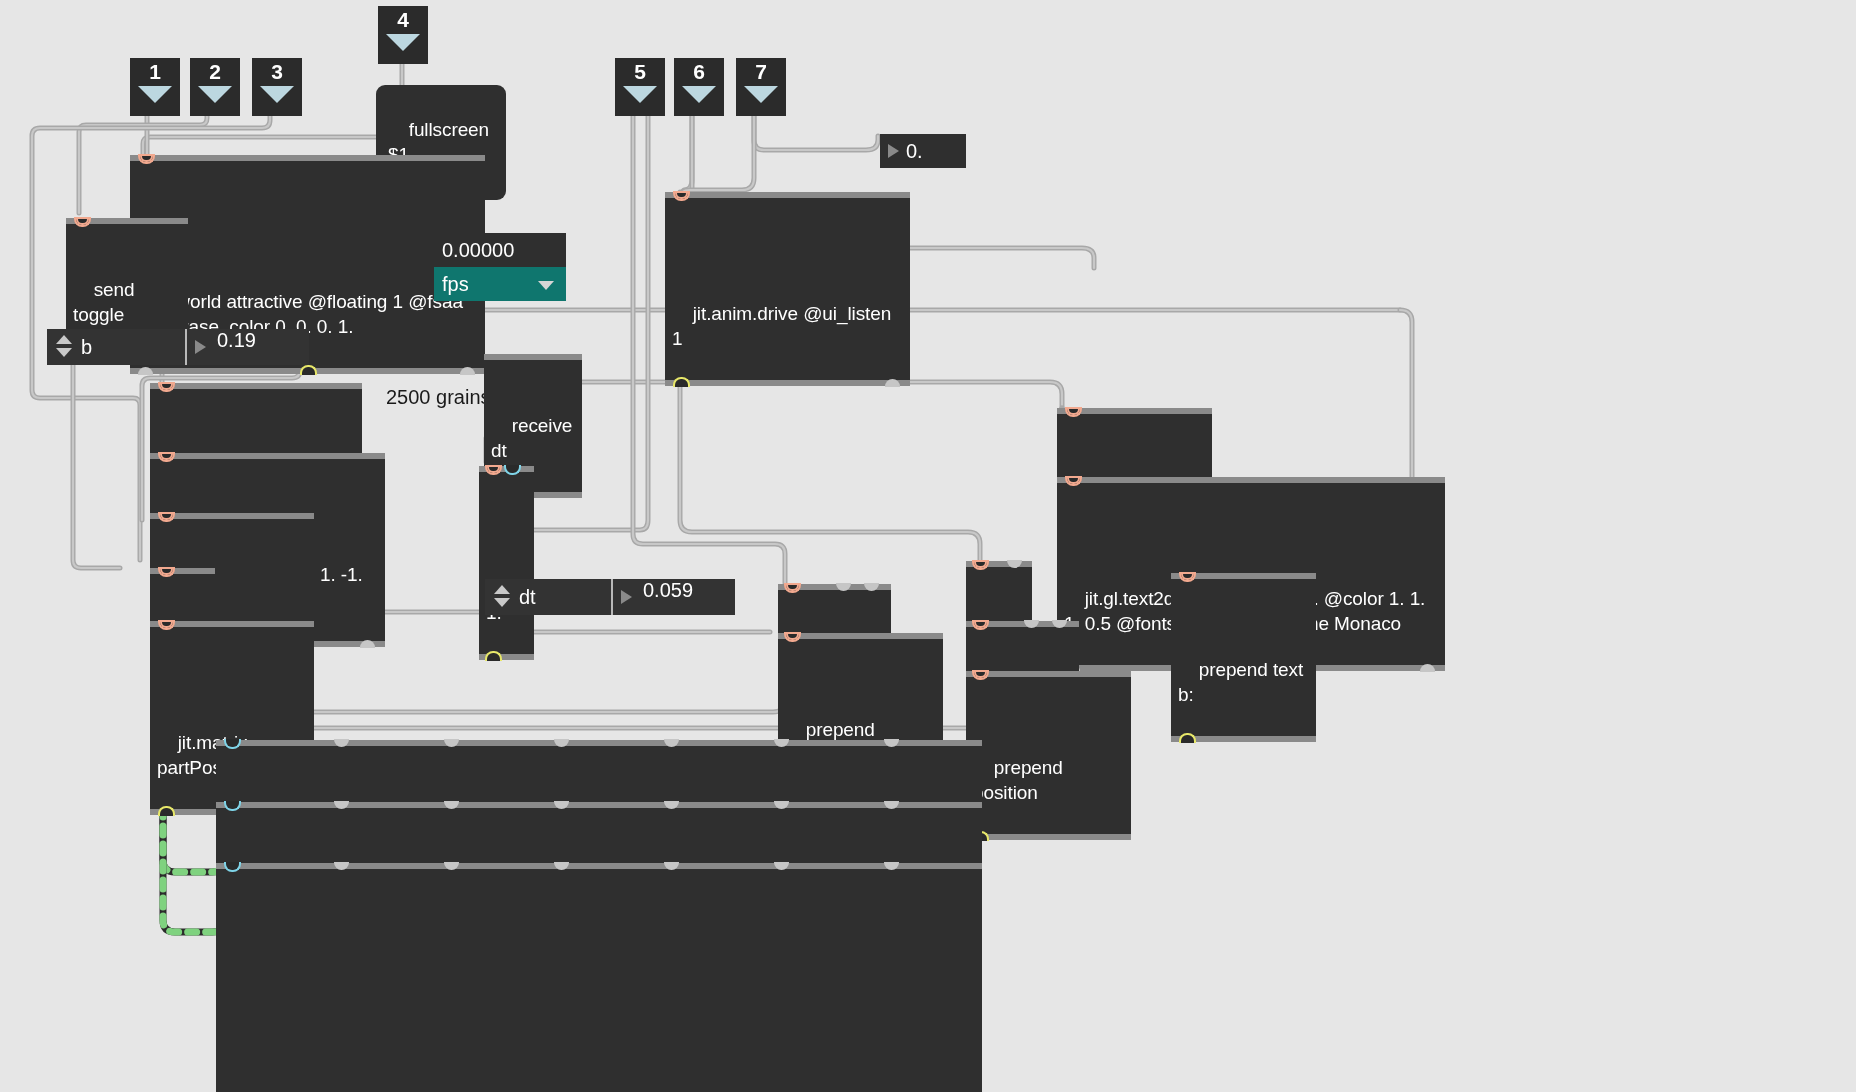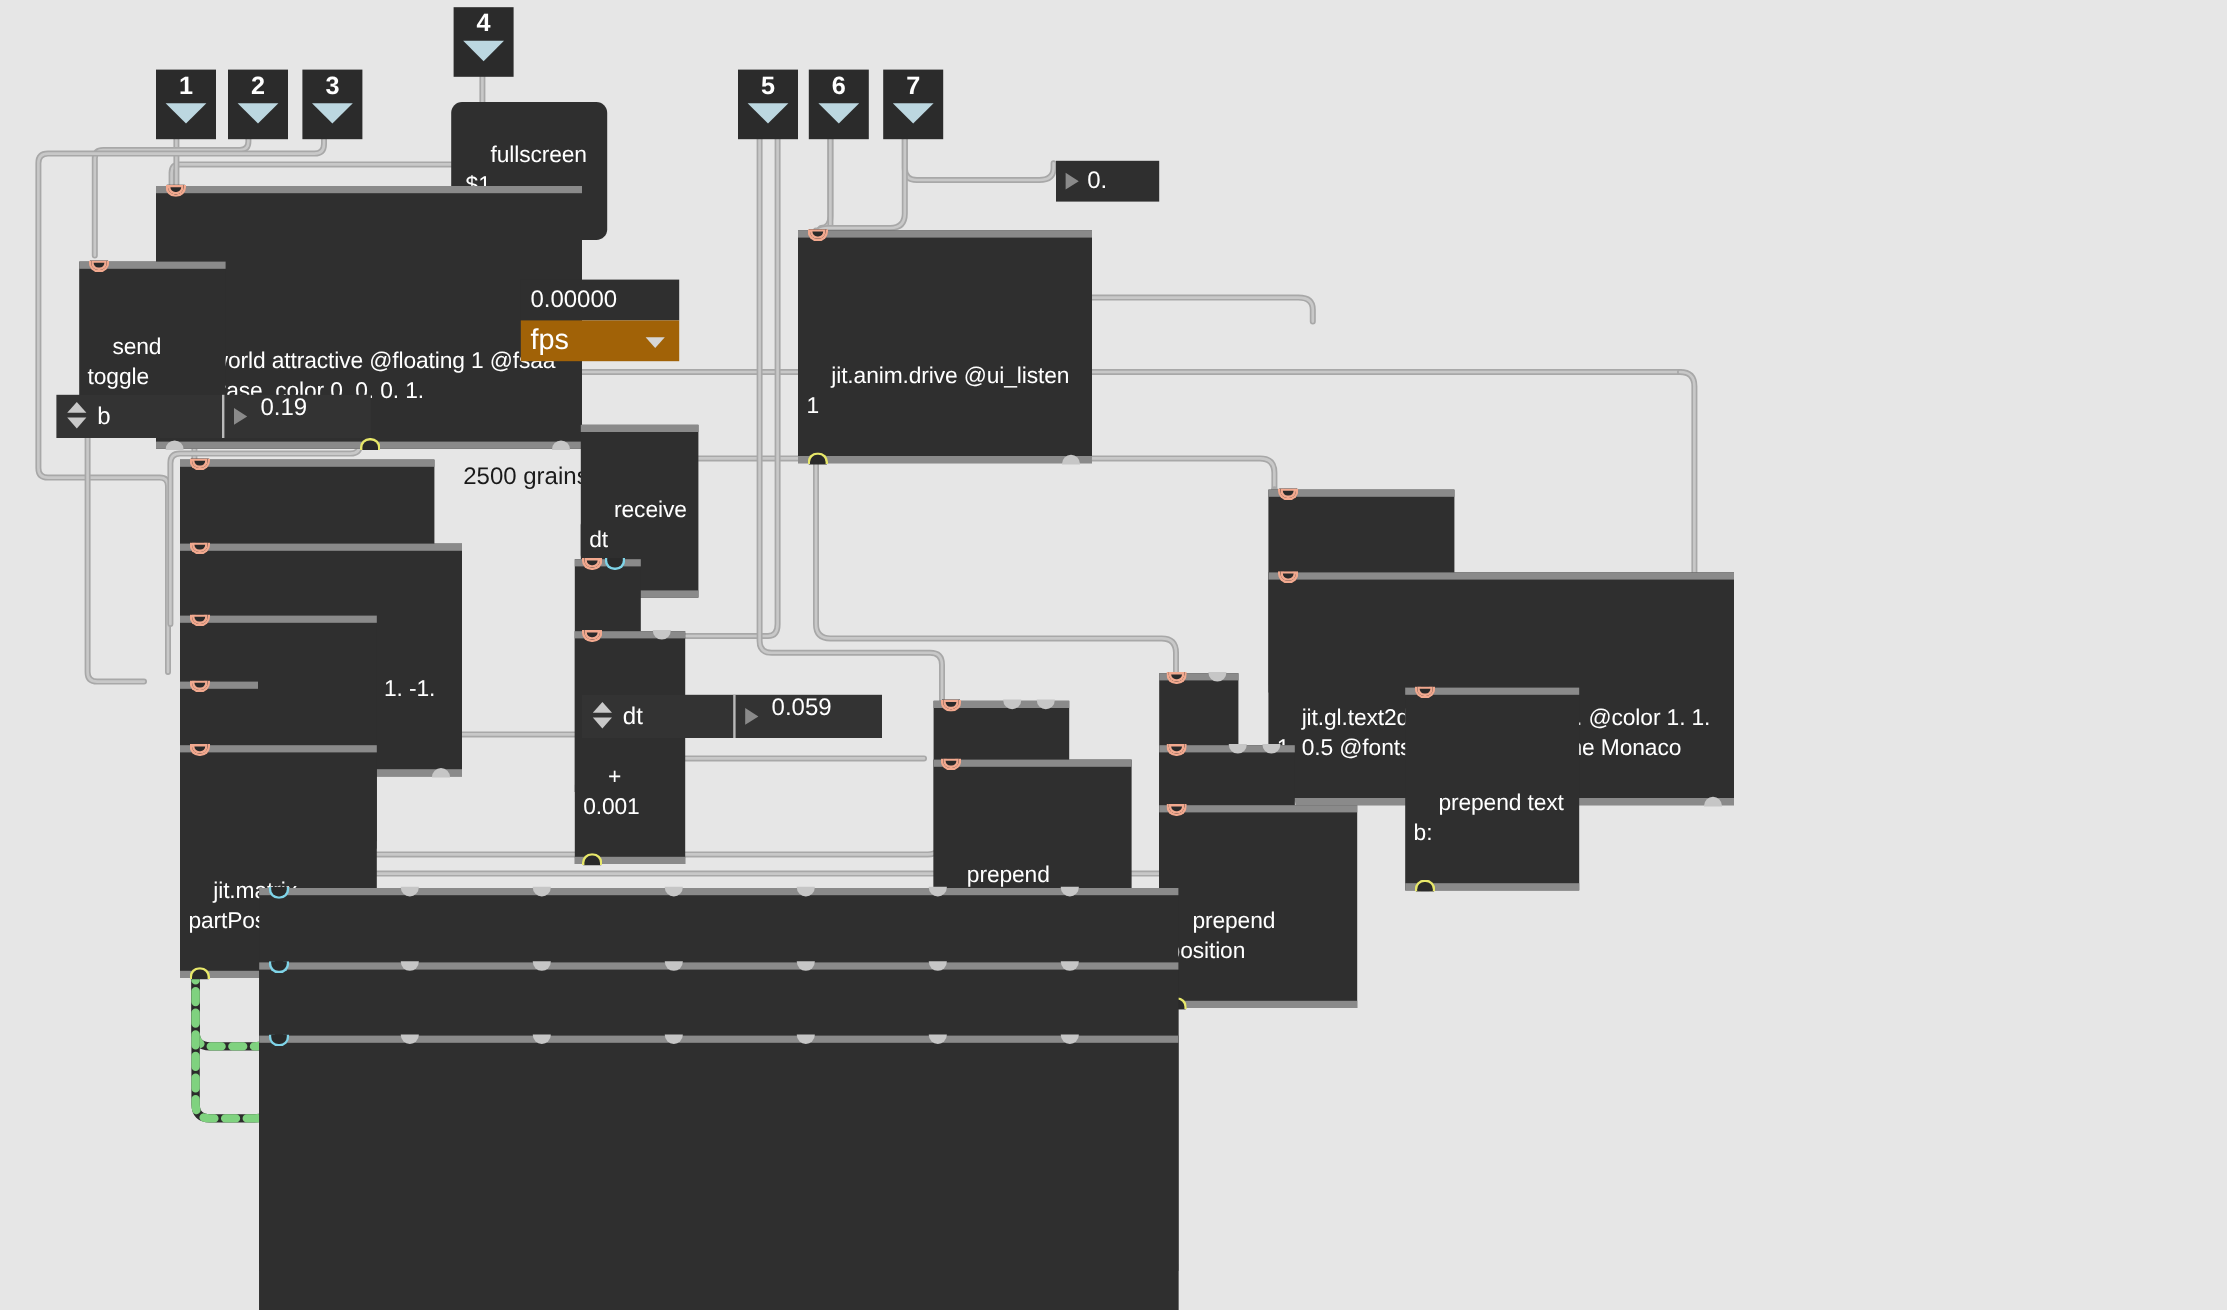--- a/index.html
+++ b/index.html
@@ -158,25 +158,25 @@
     color: #fff;
   }
   .fpsbox .top {
     background: #2f2f2f;
     height: 34px;
     line-height: 34px;
     padding-left: 8px;
     font-size: 20px;
   }
   .fpsbox .bot {
-    background: #a16207;
+    background: #0f766e;
     height: 34px;
     line-height: 34px;
     padding-left: 8px;
-    font-size: 24px;
+    font-size: 20px;
     position: relative;
   }
   .fpsbox .bot .chev {
     position: absolute;
     right: 12px; top: 14px;
     width: 0; height: 0;
     border-left: 8px solid transparent;
     border-right: 8px solid transparent;
     border-top: 9px solid #d6d6d6;
   }
@@ -437,26 +437,20 @@
     <span>receive dt</span>
   </div>
 
   <div class="obj" style="left:479px; top:466px; width:55px;">
     <span class="inlet hot" style="left:6px;"></span>
     <span class="inlet cold" style="left:25px;"></span>
     <span class="outlet yel" style="left:6px;"></span>
     <span>* 1.</span>
   </div>
 
-  <div class="obj" style="left:479px; top:526px; width:92px;">
-    <span class="inlet hot" style="left:6px;"></span>
-    <span class="inlet grey" style="right:12px;"></span>
-    <span class="outlet yel" style="left:6px;"></span>
-    <span>+ 0.001</span>
-  </div>
 
   <div class="livebox" style="left:485px; top:579px; width:250px;">
     <div class="lbl">
       <span class="spinner">
         <span class="up"></span>
           <span class="dn"></span>
       </span>
       <span>dt</span>
     </div>
     <div class="val">

